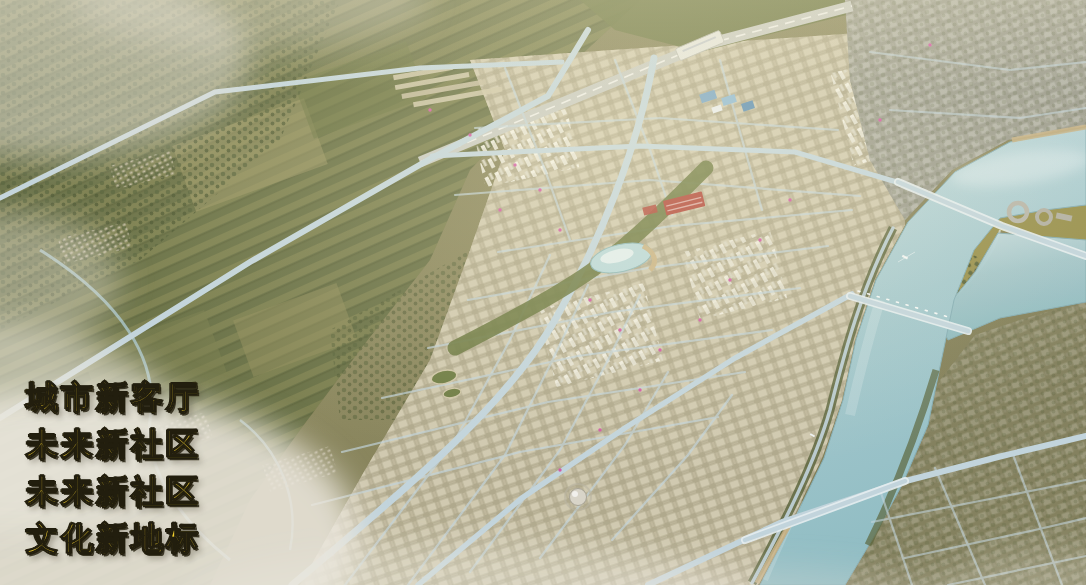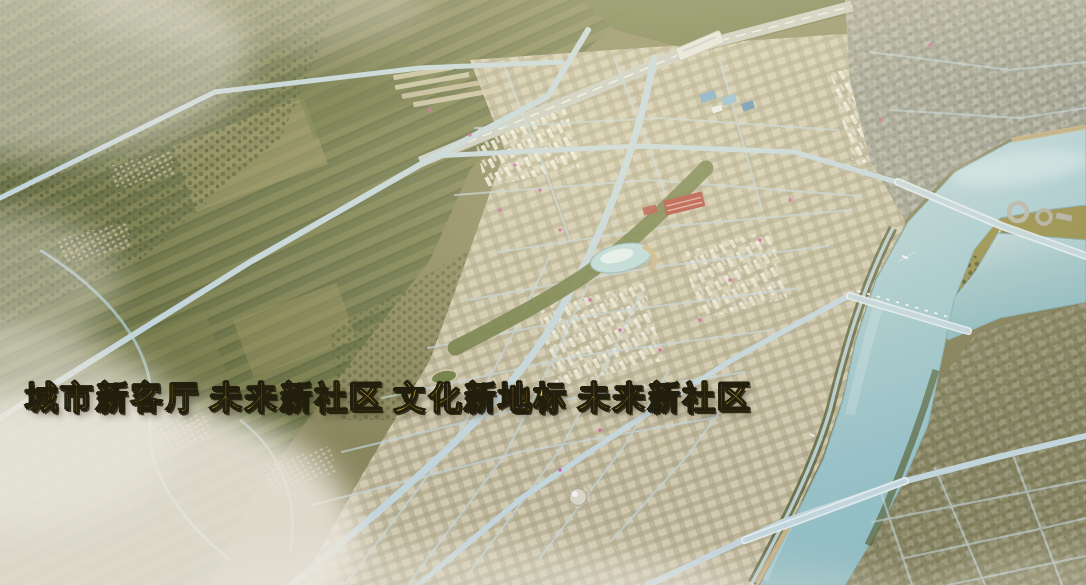--- a/index.html
+++ b/index.html
@@ -3,21 +3,21 @@
 <meta charset="utf-8">
 <style>
   html,body{margin:0;padding:0;background:#555;}
   .stage{
     position:relative;width:1086px;height:585px;overflow:hidden;
     background:#85825c;font-family:"DejaVu Sans",sans-serif;
   }
   .stage svg{position:absolute;inset:0;display:block;}
   .slogan{
     position:absolute;left:26px;top:378px;z-index:10;
-    display:flex;flex-direction:row;gap:9px;pointer-events:none;
+    display:flex;flex-direction:column;gap:9px;pointer-events:none;
   }
   .slogan-line{
     font-size:32px;font-weight:900;letter-spacing:3px;line-height:38px;
     color:var(--c-slogan-gold,#f2cf2f);
     -webkit-text-stroke:1.1px var(--c-slogan-outline,#221e0e);
     text-shadow:
       1.5px 0 var(--c-slogan-outline,#221e0e),
       -1.5px 0 var(--c-slogan-outline,#221e0e),
       0 1.5px var(--c-slogan-outline,#221e0e),
       0 -1.5px var(--c-slogan-outline,#221e0e),
@@ -284,17 +284,17 @@
     <ellipse cx="250" cy="0" rx="180" ry="50" opacity="0.3"></ellipse>
     <ellipse cx="470" cy="600" rx="280" ry="55" opacity="0.42"></ellipse>
     <ellipse cx="760" cy="618" rx="220" ry="50" opacity="0.3"></ellipse>
     <ellipse cx="1070" cy="600" rx="140" ry="50" opacity="0.26"></ellipse>
   </g>
 </svg>
 
 <div class="slogan">
   <div class="slogan-line">城市新客厅</div>
   <div class="slogan-line">未来新社区</div>
+  <div class="slogan-line">未来新社区</div>
   <div class="slogan-line">文化新地标</div>
-  <div class="slogan-line">未来新社区</div>
 </div>
 
 </div>
 
 </body></html>

